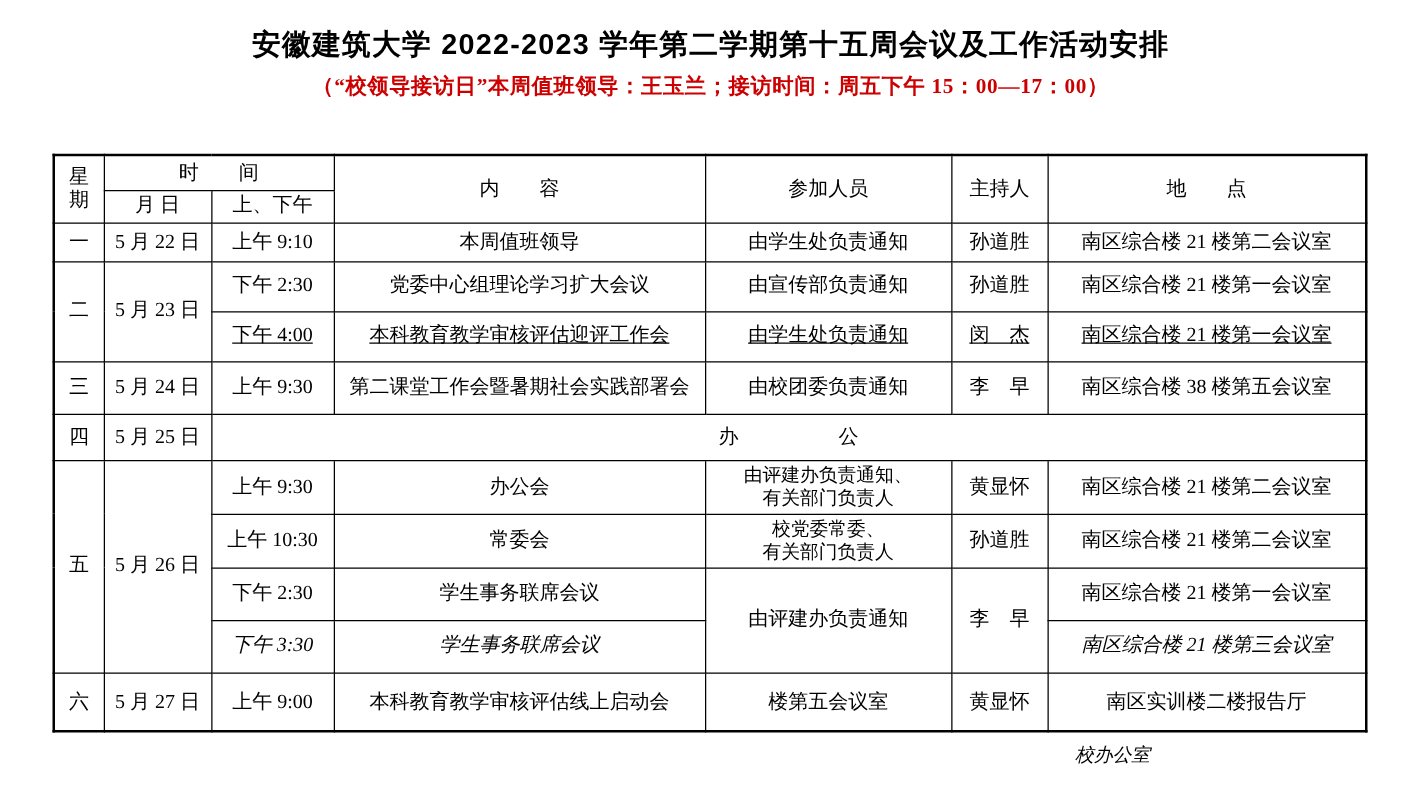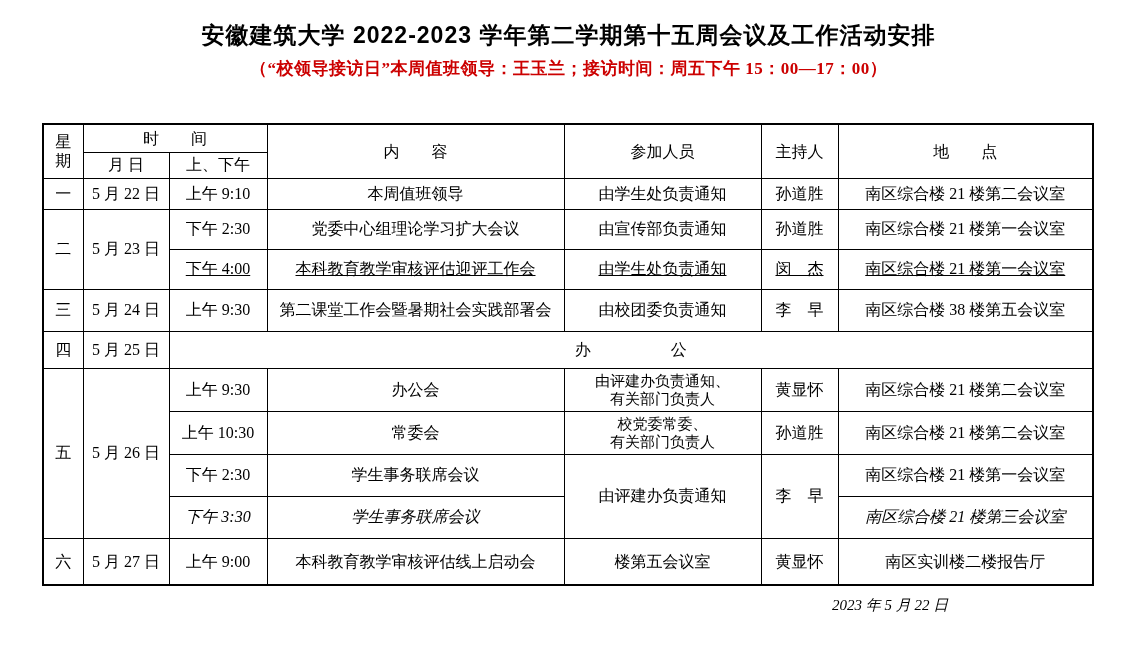--- a/index.html
+++ b/index.html
@@ -188,16 +188,16 @@
         <td>上午 9:00</td>
         <td>本科教育教学审核评估线上启动会</td>
         <td>楼第五会议室</td>
         <td>黄显怀</td>
         <td>南区实训楼二楼报告厅</td>
       </tr>
     </tbody>
   </table>
 
   <div class="footer">
-    <div>2023 年 5 月 22 日</div>
+    <div>校办公室</div>
   </div>
 
 </div>
 
 </body></html>

